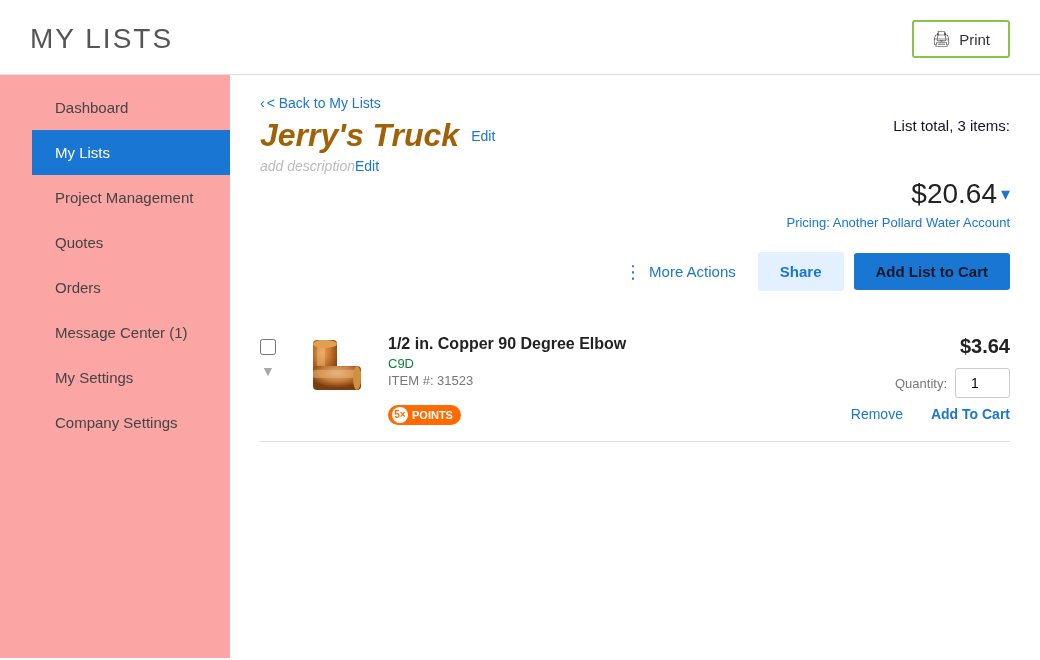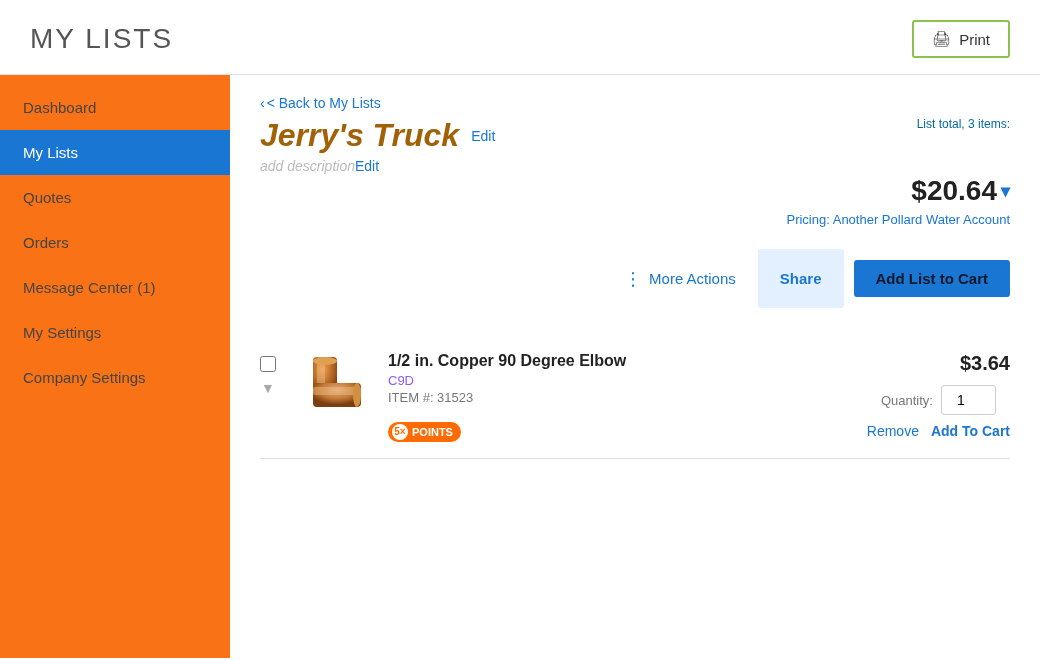--- a/index.html
+++ b/index.html
@@ -42,23 +42,24 @@
 
     
     .layout {
       display: flex;
       height: calc(660px - 77px);
     }
 
     
     .sidebar {
       width: 230px;
-      background: #f97316;
+      background: #fca5a5;
       flex-shrink: 0;
       padding-top: 10px;
+      padding-left: 32px;
     }
     .sidebar-item {
       padding: 14px 20px;
       font-size: 15px;
       color: #444;
       cursor: pointer;
       border-left: 3px solid transparent;
     }
     .sidebar-item.active {
       background: #1976d2;
@@ -118,27 +119,27 @@
       color: #aaa;
       font-size: 14px;
     }
     .list-desc span.desc-text { color: #bbb; font-style: italic; }
 
     
     .pricing-section {
       text-align: right;
     }
     .list-total-label {
-      font-size: 12px;
-      color: #0369a1;
+      font-size: 15px;
+      color: #0f172a;
       margin-bottom: 2px;
     }
     .list-total-price {
       font-size: 28px;
-      font-weight: 700;
+      font-weight: 400;
       color: #222;
       display: flex;
       align-items: center;
       justify-content: flex-end;
       gap: 4px;
       margin-top: 44px;
     }
     .price-dropdown {
       color: #1976d2;
       font-size: 18px;
@@ -170,21 +171,21 @@
       font-size: 15px;
       cursor: pointer;
       padding: 8px 12px;
     }
     .share-btn {
       background: #e3f0ff;
       border: none;
       color: #1976d2;
       font-size: 15px;
       font-weight: 600;
-      padding: 21px 22px;
+      padding: 11px 22px;
       border-radius: 3px;
       cursor: pointer;
     }
     .add-list-btn {
       background: #1976d2;
       border: none;
       color: #0f172a;
       font-size: 15px;
       font-weight: 600;
       padding: 10px 22px;
@@ -255,21 +256,21 @@
       flex: 1;
     }
     .product-name {
       font-size: 16px;
       font-weight: 600;
       color: #222;
       margin-bottom: 3px;
     }
     .product-sku {
       font-size: 13px;
-      color: #8b5cf6;
+      color: #15803d;
       margin-bottom: 2px;
     }
     .product-item {
       font-size: 13px;
       color: #777;
       margin-bottom: 16px;
     }
     .points-badge {
       display: inline-flex;
       align-items: center;
@@ -301,41 +302,41 @@
     }
     .product-price {
       font-size: 20px;
       font-weight: 700;
       color: #222;
       margin-bottom: 10px;
     }
     .quantity-row {
       display: flex;
       align-items: center;
-      justify-content: center;
+      justify-content: flex-end;
       gap: 8px;
       margin-bottom: 8px;
     }
     .quantity-label {
       font-size: 13px;
       color: #777;
     }
     .quantity-input {
       width: 55px;
       height: 30px;
       border: 1px solid #ccc;
       border-radius: 3px;
       text-align: center;
       font-size: 14px;
     }
     .product-actions-row {
       display: flex;
       align-items: center;
       justify-content: flex-end;
-      gap: 12px;
+      gap: 28px;
     }
     .remove-link {
       color: #1976d2;
       font-size: 14px;
       cursor: pointer;
       text-decoration: none;
     }
     .add-to-cart-link {
       color: #1976d2;
       font-size: 14px;
@@ -353,20 +354,21 @@
     <span>🖨</span>
     <span>Print</span>
   </button>
 </div>
 
 <div class="layout">
 
   <nav class="sidebar">
     <div class="sidebar-item">Dashboard</div>
     <div class="sidebar-item active">My Lists</div>
+    <div class="sidebar-item">Project Management</div>
     <div class="sidebar-item">Quotes</div>
     <div class="sidebar-item">Orders</div>
     <div class="sidebar-item message">Message Center (1)</div>
     <div class="sidebar-item">My Settings</div>
     <div class="sidebar-item">Company Settings</div>
   </nav>
 
   <div class="main">
 
     <a class="back-link">

